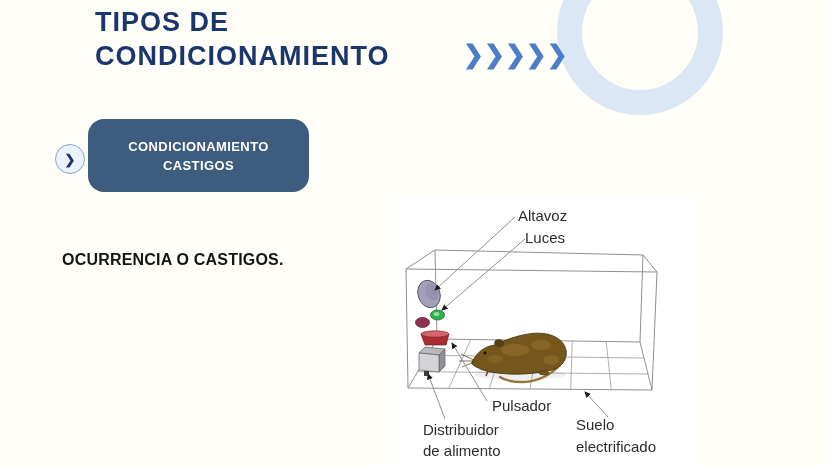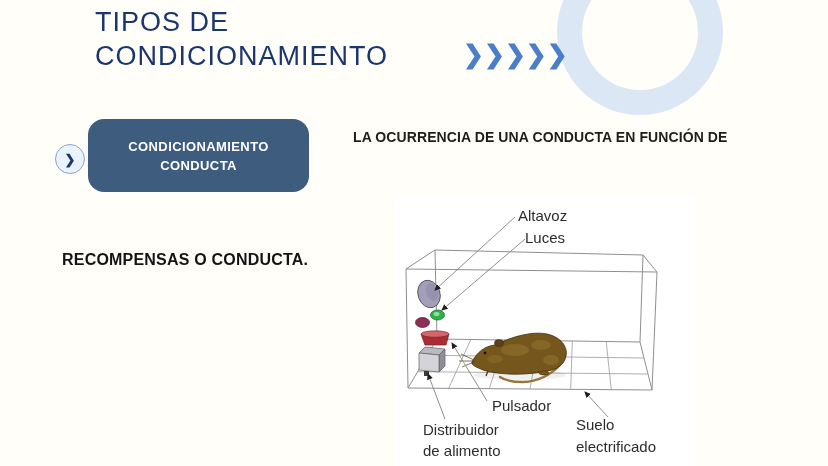--- a/index.html
+++ b/index.html
@@ -12,21 +12,21 @@
   }
   
   .ring{
     position:absolute;left:557px;top:-51px;
     width:166px;height:166px;border-radius:50%;
     border:25px solid #dbe7f5;box-sizing:border-box;
   }
   
   .title{
     position:absolute;left:95px;top:5px;
-    font-size:27px;font-weight:400;line-height:34px;
+    font-size:27px;font-weight:700;line-height:34px;
     letter-spacing:1px;color:#1a366c;
   }
   
   .chevrons{
     position:absolute;left:463px;top:40px;
     font-size:25px;font-weight:700;color:#4b7ec8;
     letter-spacing:0px;
   }
   
   .arrow-circle{
@@ -80,28 +80,27 @@
   </h1>
 
   <div class="chevrons">❯❯❯❯❯</div>
 
   <div class="arrow-circle">
     <span>❯</span>
   </div>
 
   <div class="card">
     <span>CONDICIONAMIENTO</span>
-    <span>CONDUCTA</span>
+    <span>CASTIGOS</span>
   </div>
 
   <div class="description">
-    <span style="display:block">LA OCURRENCIA DE UNA CONDUCTA EN FUNCIÓN DE</span>
   </div>
 
-  <div class="rewards">RECOMPENSAS O CONDUCTA.</div>
+  <div class="rewards">OCURRENCIA O CASTIGOS.</div>
 
   <svg class="figure" viewBox="0 0 300 271" xmlns="http://www.w3.org/2000/svg">
     <defs>
       <marker id="ah" markerWidth="7" markerHeight="7" refX="5.5" refY="3" orient="auto">
         <path d="M0,0 L6.5,3 L0,6 Z" fill="#1f1f1f"></path>
       </marker>
     </defs>
 
     <rect x="0" y="0" width="300" height="271" fill="#ffffff"></rect>
 

